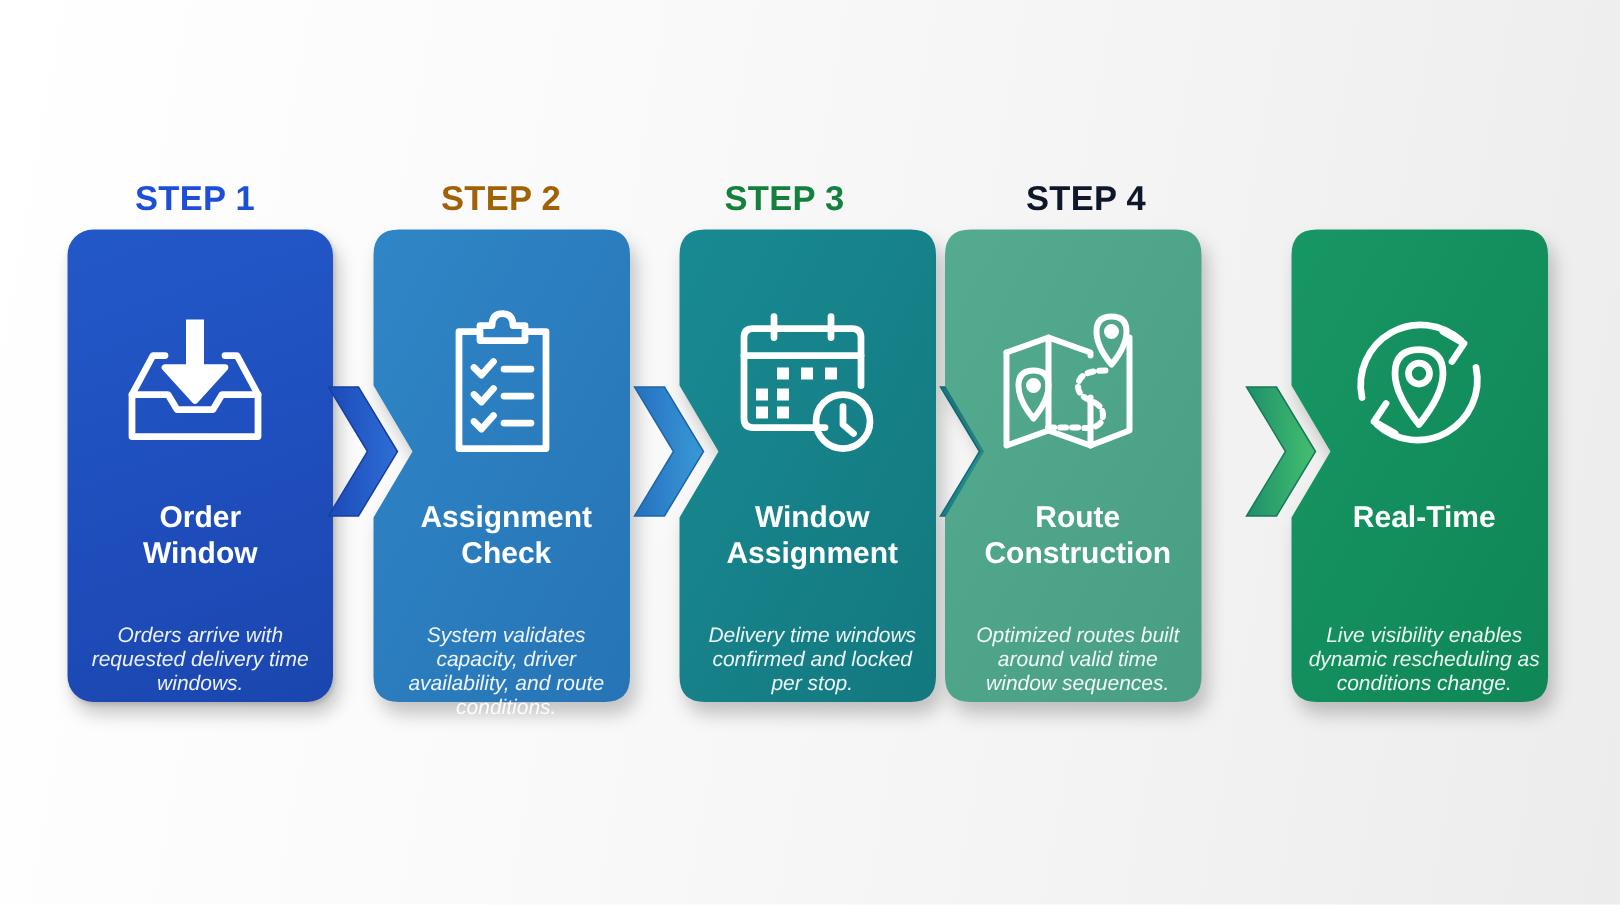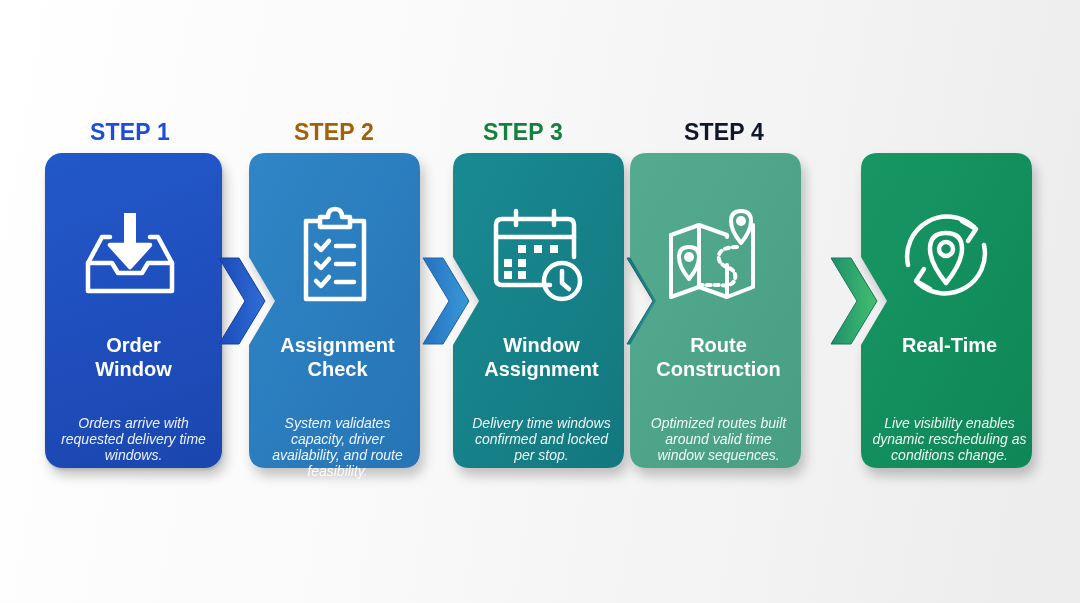--- a/index.html
+++ b/index.html
@@ -82,21 +82,21 @@
         <path d="M52 41 H70"></path>
       <path d="M32 58 L37 63 L45 54"></path>
         <path d="M52 59 H70"></path>
       <path d="M32 76 L37 81 L45 72"></path>
         <path d="M52 77 H70"></path>
     </svg>
     <div class="title">
       <div>Assignment</div>
       <div>Check</div>
     </div>
-    <div class="desc">System validates capacity, driver availability, and route feasibility.</div>
+    <div class="desc">System validates capacity, driver availability, and route conditions.</div>
   </div>
 
   <svg class="chev" style="left:419px" viewBox="0 0 52 90">
     <defs>
         <linearGradient id="g2" x1="0" x2="1">
           <stop offset="0" stop-color="#2570bf"></stop>
           <stop offset="1" stop-color="#3a9ad8"></stop>
         </linearGradient>
       </defs>
     <path d="M4 2 H24 L50 45 L24 88 H4 L30 45 Z" fill="url(#g2)" stroke="#1f65a8" stroke-width="1"></path>

